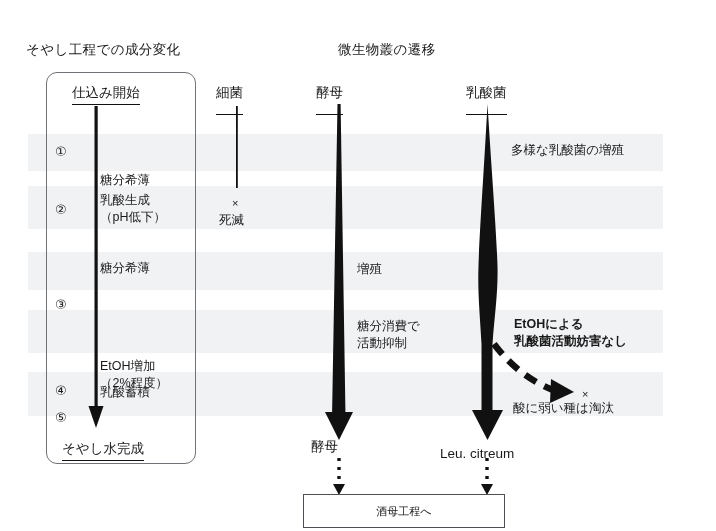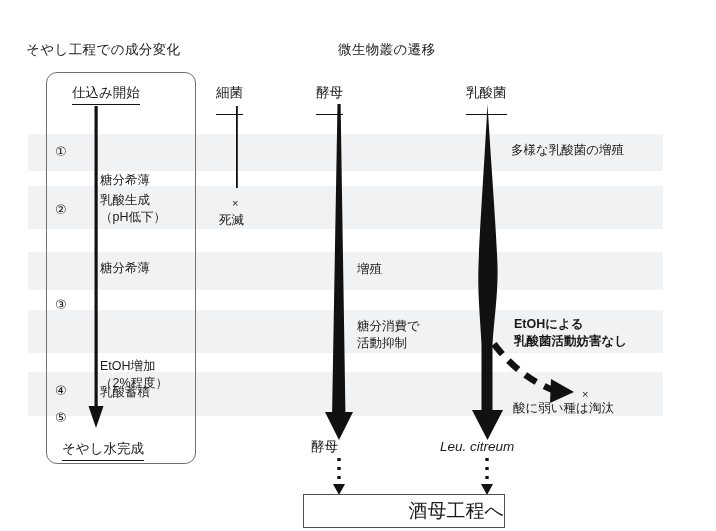--- a/index.html
+++ b/index.html
@@ -55,21 +55,21 @@
   
   .lbl {
     position: absolute;
     font-size: 12.5px;
     line-height: 17px;
     white-space: pre;
     z-index: 6;
   }
   .lbl.circ  { font-size: 13px; }
   .lbl.xmark { font-size: 11px; }
-  .lbl.ital  { font-style: italic; font-size: 13.5px; }
+  .lbl.ital  { font-size: 13.5px; margin-top: 7px; }
 
   .underline-txt {
     position: absolute;
     font-size: 13.5px;
     white-space: nowrap;
     border-bottom: 1.6px solid #111;
     padding-bottom: 2px;
     z-index: 6;
   }
 
@@ -82,22 +82,22 @@
     pointer-events: none;
   }
 
   
   .dest-box {
     position: absolute;
     border: 1.6px solid #4c4f53;
     background: #fff;
     display: flex;
     align-items: center;
-    justify-content: flex-end;
-    font-size: 19px;
+    justify-content: center;
+    font-size: 11px;
     z-index: 6;
   }
 </style>
 </head>
 <body>
 
 <div id="stage">
 
   <div class="band" style="left:28px; top:134px; width:635px; height:37px;"></div>
   <div class="band" style="left:28px; top:186px; width:635px; height:43px;"></div>

